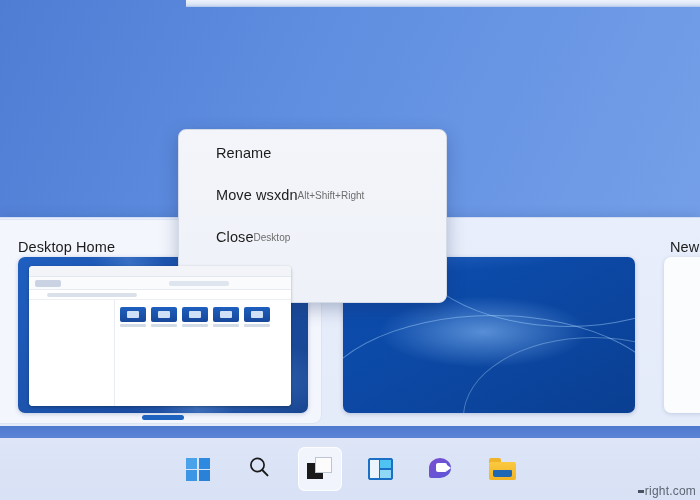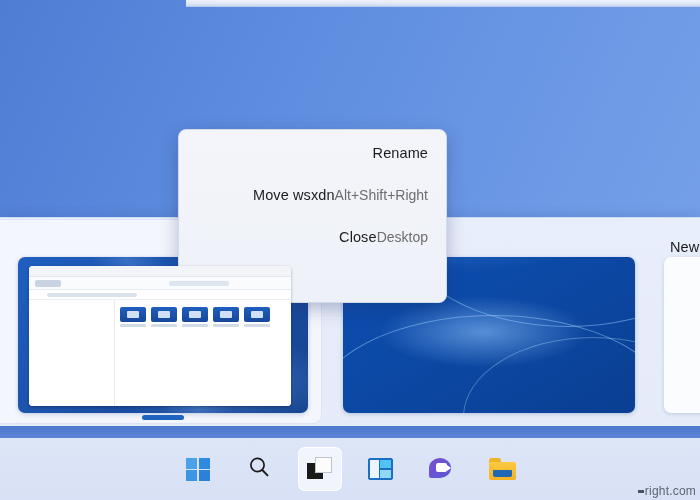--- a/index.html
+++ b/index.html
@@ -188,26 +188,26 @@
   #context-menu{
     position:absolute; left:178px; top:129px; width:269px; height:174px;
     background:linear-gradient(180deg,#f3f5fa 0%, #eef1f8 100%);
     border:1px solid #d4dae6; border-radius:8px;
     box-shadow:0 6px 18px rgba(25,50,100,.30);
     overflow:hidden;
     font-size:14.5px; color:#1c1c1c;
   }
   .menu-item{
     height:42px; display:flex; align-items:center;
-    padding:4px 18px 0 37px; justify-content:flex-end;
+    padding:4px 18px 0 37px; justify-content:flex-start;
     cursor:default;
   }
   .menu-item.highlight{ background:#cfd3da; }
   .mi-label{ letter-spacing:.1px; }
-  .mi-accel{ color:#6d6d6d; font-size:14px; }
+  .mi-accel{ color:#6d6d6d; font-size:10px; }
 
   
   #watermark{
     position:absolute; right:4px; bottom:2px; font-size:12px;
     color:#5d6470; letter-spacing:.2px; font-family:"Liberation Sans", sans-serif;
   }
   #watermark:before{
     content:""; position:absolute; left:-7px; top:6px;
     width:6px; height:3px; background:#4a5160;
   }
@@ -215,20 +215,21 @@
 </head>
 <body>
 
 <div id="desktop-backdrop"></div>
 <div id="top-strip"></div>
 
 <div id="taskview-panel"></div>
 
 <div id="card-home" class="desktop-card">
   <div id="card-home-surface"></div>
+  <div id="label-home" class="desktop-label">Desktop Home</div>
   <div id="thumb-home" class="thumb">
     <div id="explorer-win">
       <div id="exp-titlebar"></div>
       <div id="exp-ribbon"></div>
       <div id="exp-addr"></div>
       <div id="exp-body">
         <div id="exp-nav">
           <span class="nav-line head"></span>
           <span class="nav-line w1"></span>
           <span class="nav-line w3"></span>

